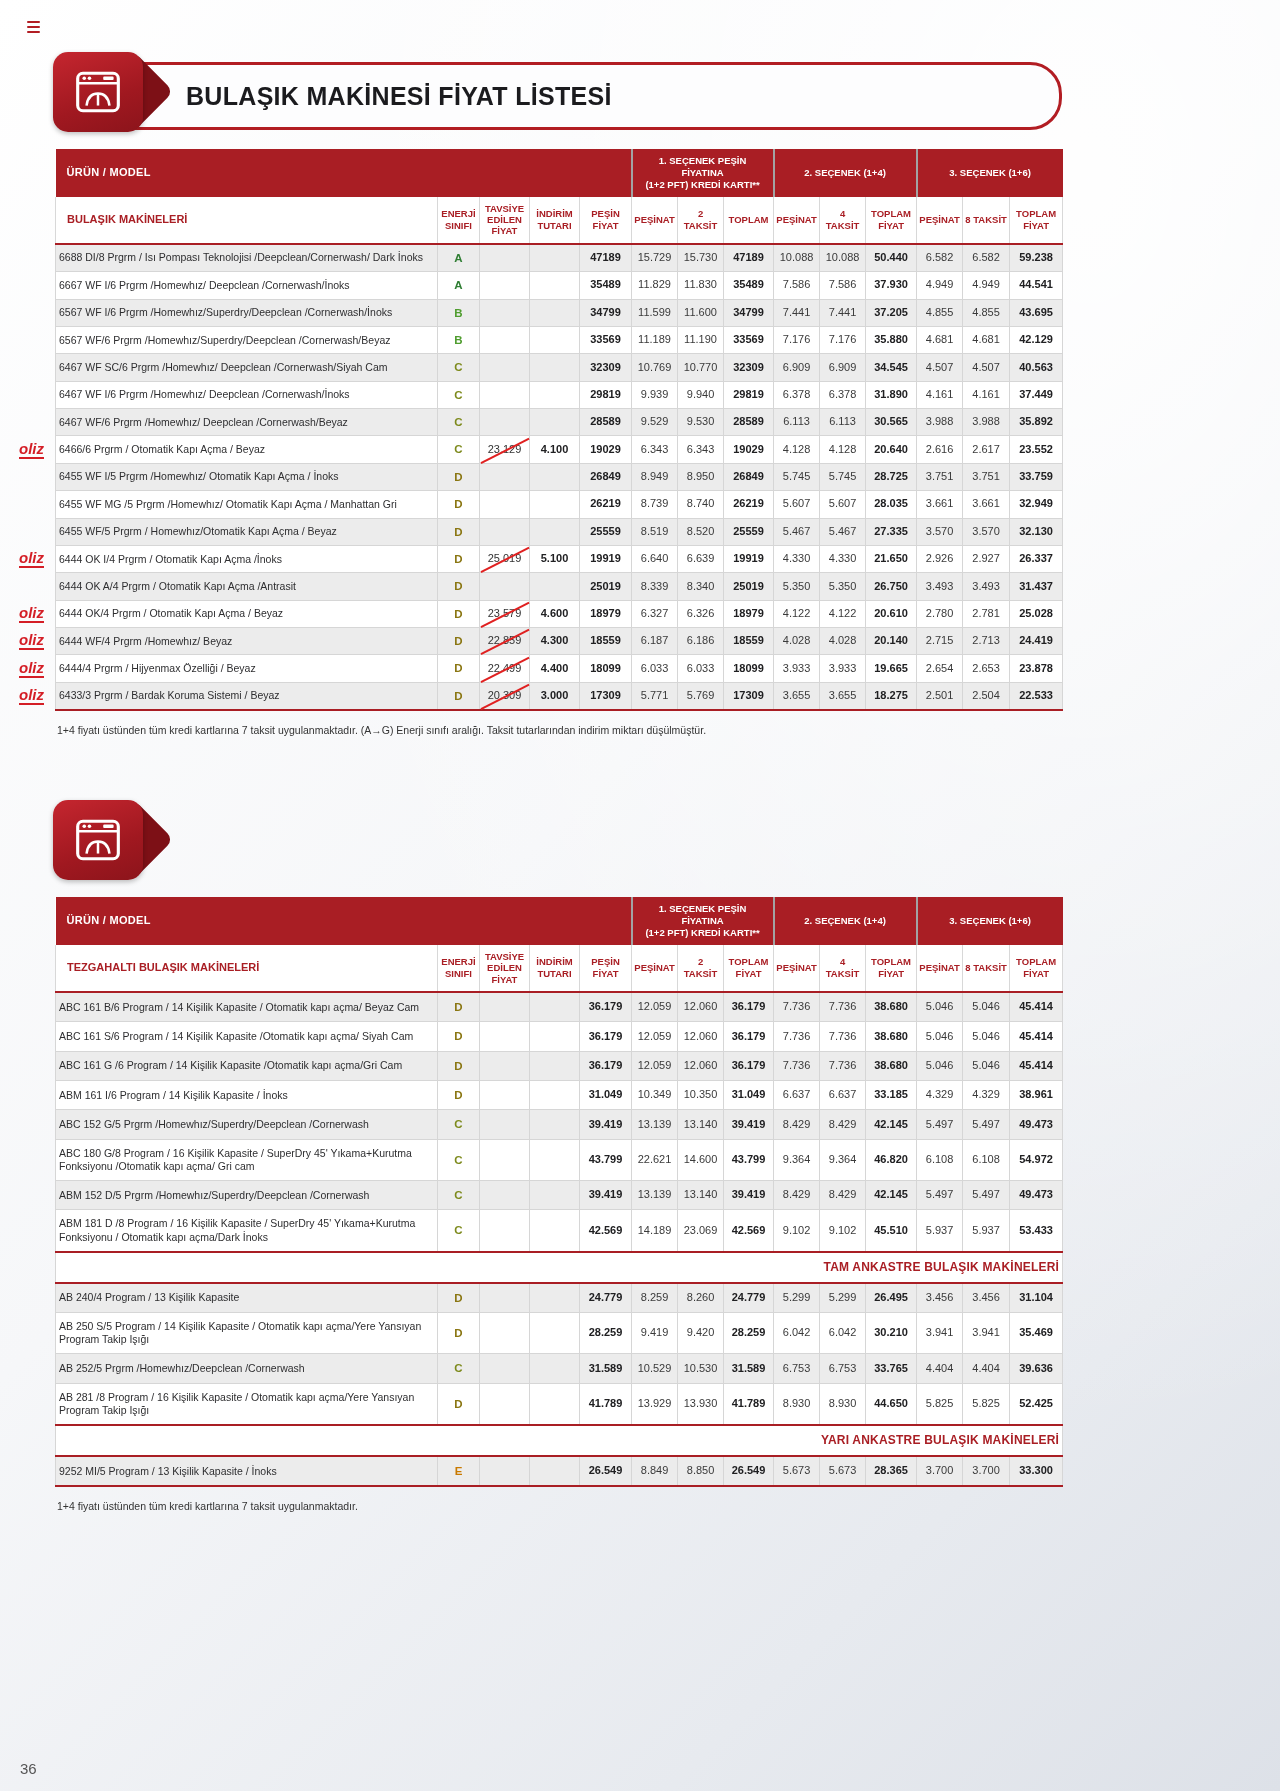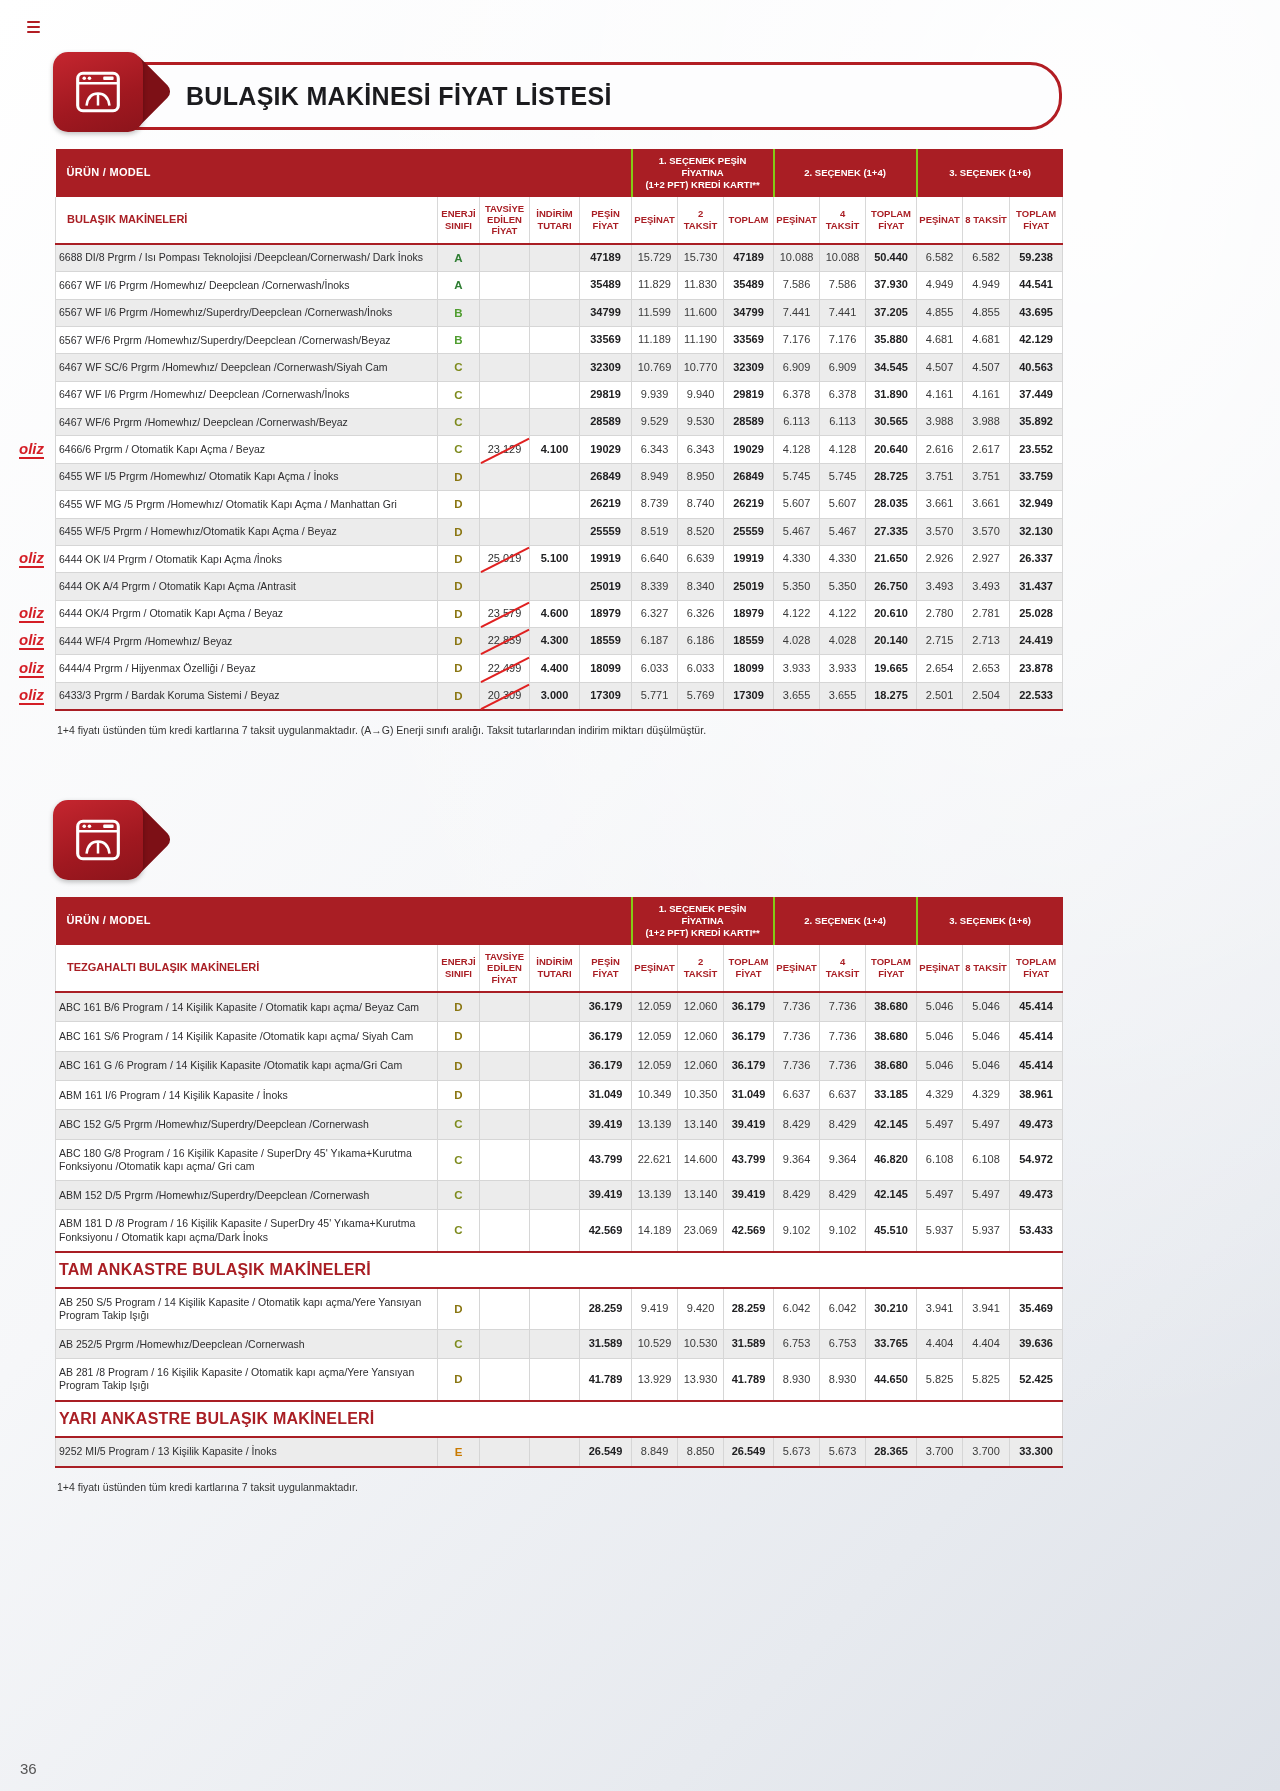--- a/index.html
+++ b/index.html
@@ -56,21 +56,21 @@
     border-bottom:2.5px solid #a91e24;
   }
   .group-row th {
     background:#a91e24; color:#ffffff; font-weight:bold;
     font-size:9.5px; padding:6px 4px; line-height:1.25;
     vertical-align:middle; white-space:pre-line;
   }
   .group-row th.corner {
     text-align:left; padding-left:11px; font-size:11px; letter-spacing:0.3px;
   }
-  .group-row th.group { border-left:2px solid #84cc16;margin-left:40px; }
+  .group-row th.group { border-left:2px solid #a3a3a3;margin-left:40px; }
   .sub-row th {
     background:#ffffff; color:#a91e24; font-weight:bold;
     font-size:9.5px; padding:6px 2px; line-height:1.2;
     border:1px solid #d8d8d8; border-top:none;
     border-bottom:2.5px solid #a91e24; vertical-align:middle;
   }
   .sub-row th.model-h { text-align:left; padding-left:11px; font-size:11px; }
   tbody td {
     border:1px solid #d6d6d6; padding:6px 3px; text-align:center;
     line-height:1.25; vertical-align:middle;
@@ -82,24 +82,24 @@
     position:relative;
   }
   td.bold { font-weight:bold; color:#202022; }
   td.energy { font-weight:bold; font-size:11.5px; }
   td.strike { position:relative; color:#333; }
   td.strike::after {
     content:""; position:absolute; left:-4%; top:50%; width:110%; height:0;
     border-top:2px solid #e02020; transform:rotate(-27deg);
   }
   .section-row td {
-    color:#a91e24; font-weight:bold; text-align:left;
+    color:#a91e24; font-weight:bold; text-align:right;
     padding:8px 11px; background:#ffffff;
     border-top:2px solid #a91e24; border-bottom:2px solid #a91e24;
-    font-size:16px; letter-spacing:0.2px;
+    font-size:12px; letter-spacing:0.2px;
   }
   .badge {
     position:absolute; left:-37px; top:50%; transform:translateY(-50%);
     color:#d41e26; font-weight:bold; font-style:italic; font-size:15px;
     border-bottom:2px solid #d41e26; line-height:1; padding-bottom:1px;
   }
 
   .footnote { font-size:10.5px; color:#333; margin-top:13px; padding-left:2px; }
   .page-num { position:absolute; left:20px; bottom:14px; font-size:15px; color:#555; }
 </style>
@@ -643,20 +643,36 @@
                 <td>9.102</td>
                 <td>9.102</td>
                 <td class="bold">45.510</td>
                 <td>5.937</td>
                 <td>5.937</td>
                 <td class="bold">53.433</td>
               </tr>
               <tr class="section-row">
                 <td colspan="14">TAM ANKASTRE BULAŞIK MAKİNELERİ</td>
               </tr>
+              <tr class="shade">
+                <td class="model">AB 240/4 Program / 13 Kişilik Kapasite</td>
+                <td class="energy" style="color: rgb(138, 118, 18);">D</td>
+                <td></td>
+                <td></td>
+                <td class="bold">24.779</td>
+                <td>8.259</td>
+                <td>8.260</td>
+                <td class="bold">24.779</td>
+                <td>5.299</td>
+                <td>5.299</td>
+                <td class="bold">26.495</td>
+                <td>3.456</td>
+                <td>3.456</td>
+                <td class="bold">31.104</td>
+              </tr>
               <tr class="">
                 <td class="model">AB 250 S/5 Program / 14 Kişilik Kapasite / Otomatik kapı açma/Yere Yansıyan Program Takip Işığı</td>
                 <td class="energy" style="color: rgb(138, 118, 18);">D</td>
                 <td></td>
                 <td></td>
                 <td class="bold">28.259</td>
                 <td>9.419</td>
                 <td>9.420</td>
                 <td class="bold">28.259</td>
                 <td>6.042</td>

